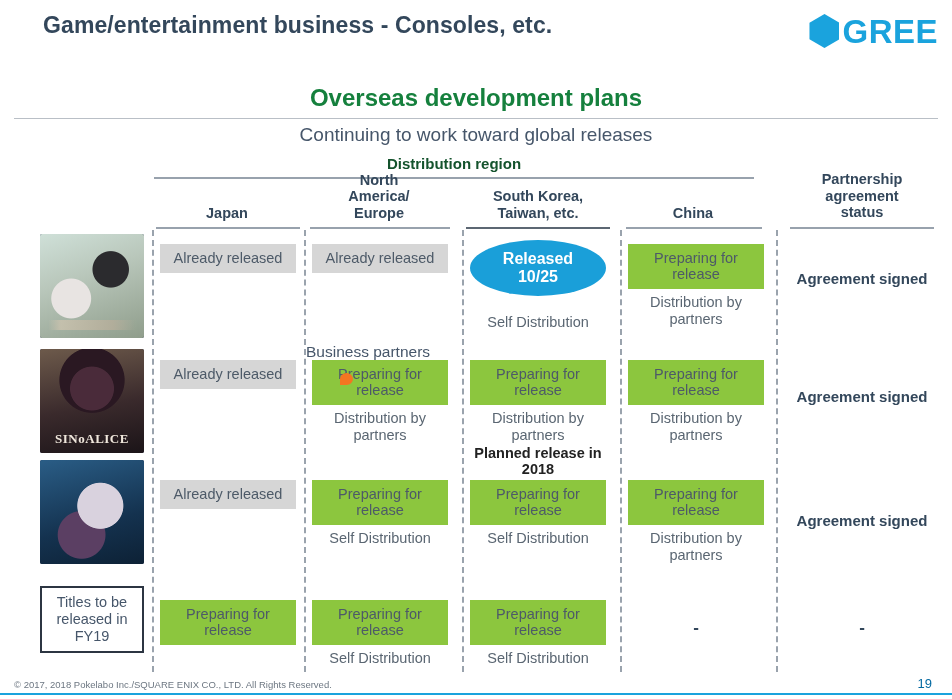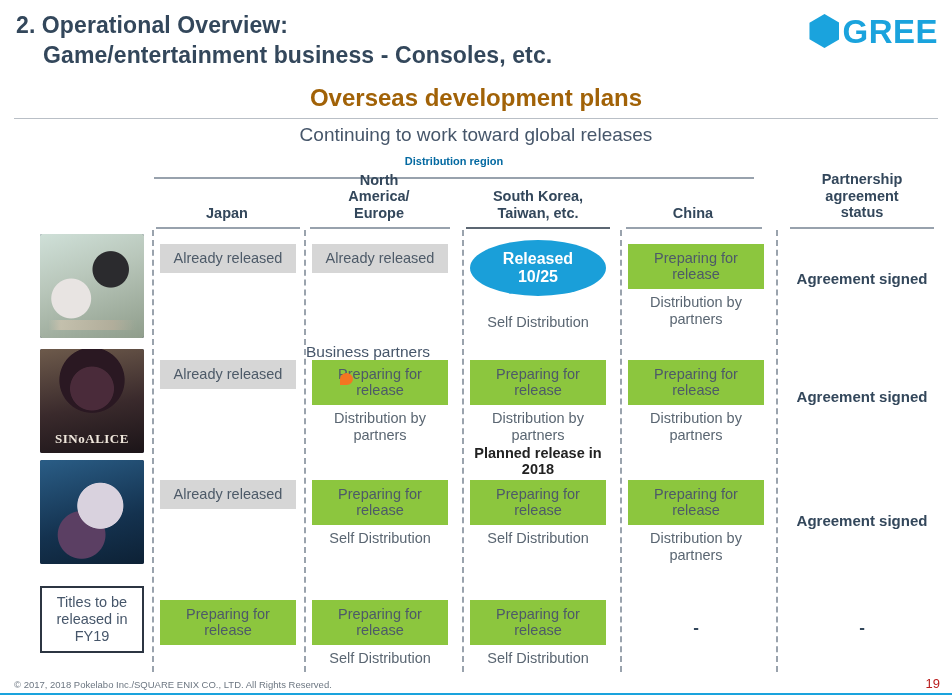--- a/index.html
+++ b/index.html
@@ -55,21 +55,21 @@
     margin-left: 1px;
   }
 
   .section-title {
     position: absolute;
     left: 0; right: 0;
     top: 84px;
     text-align: center;
     font-size: 24px;
     font-weight: bold;
-    color: #a16207;
+    color: #15803d;
   }
   .rule {
     position: absolute;
     left: 14px;
     right: 14px;
     top: 118px;
     height: 1px;
     background: #b9bfc6;
   }
   .subtitle {
@@ -88,23 +88,23 @@
     width: 952px;
     height: 520px;
   }
 
   .dist-label {
     position: absolute;
     left: 152px;
     width: 604px;
     top: 3px;
     text-align: center;
-    font-size: 11px;
-    font-weight: bold;
-    color: #0369a1;
+    font-size: 15px;
+    font-weight: bold;
+    color: #14532d;
   }
   .dist-underline {
     position: absolute;
     left: 154px;
     width: 600px;
     top: 25px;
     height: 2px;
     background: #98a2ad;
   }
 
@@ -276,24 +276,24 @@
   }
   .copyright {
     position: absolute;
     left: 14px;
     bottom: 9px;
     font-size: 9.5px;
     color: #6d7782;
   }
   .pagenum {
     position: absolute;
-    right: 12px;
+    right: 20px;
     bottom: 8px;
     font-size: 13px;
-    color: #b91c1c;
+    color: #0369a1;
   }
 
   
   .art { position: absolute; inset: 0; }
   .art-danmachi {
     background:
       radial-gradient(circle at 68% 34%, #2b2b2e 0 18%, transparent 19%),
       radial-gradient(circle at 30% 62%, #e8e4e2 0 20%, transparent 21%),
       linear-gradient(160deg, #cfe0d8 0%, #b9c7bb 40%, #8f9d8b 100%);
   }
@@ -319,21 +319,20 @@
     background:
       radial-gradient(circle at 58% 44%, #d9d2de 0 27%, transparent 28%),
       radial-gradient(circle at 40% 72%, #5b3f63 0 24%, transparent 25%),
       linear-gradient(165deg, #2a5d86 0%, #14324f 60%, #0d2135 100%);
   }
 </style>
 </head>
 <body>
 
 <div class="slide-title">
-  <span>2. Operational Overview:</span>
   <span class="line2">Game/entertainment business - Consoles, etc.</span>
 </div>
 
 <div class="gree-logo">
   <div class="gree-hex"></div>
   <div class="gree-word">GREE</div>
 </div>
 
 <div class="section-title">Overseas development plans</div>
 <div class="rule"></div>

